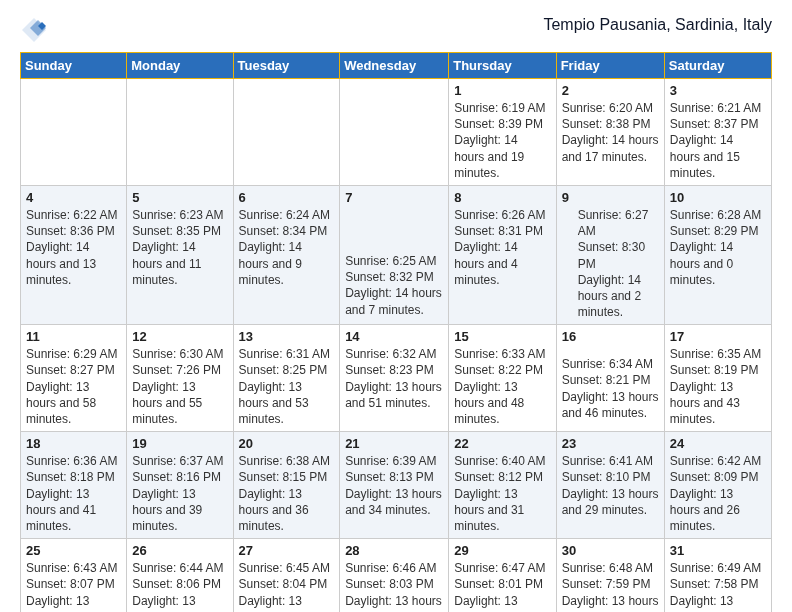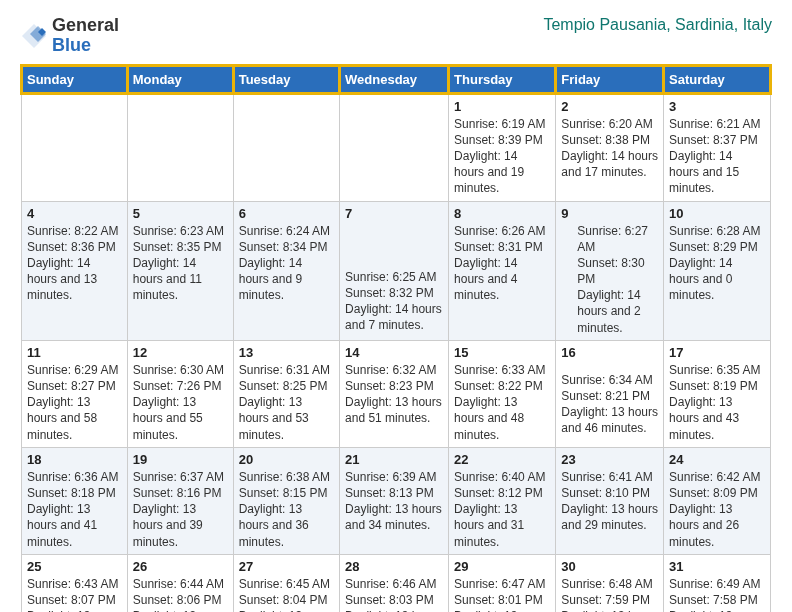--- a/index.html
+++ b/index.html
@@ -48,35 +48,35 @@
       text-align: right;
     }
     .month-title {
       font-size: 40px;
       font-weight: bold;
       color: #222;
       line-height: 1.1;
     }
     .subtitle {
       font-size: 16px;
-      color: #0f766e;
+      color: #0f172a;
     }
     table {
       width: 100%;
       border-collapse: collapse;
       font-size: 11px;
     }
     thead tr th {
       background-color: #2a6ebb;
       color: #fff;
       padding: 5px 4px;
       text-align: left;
       font-size: 13px;
       font-weight: bold;
-      border: 3px solid #eab308;
+      border: 1px solid #eab308;
     }
     tbody tr td {
       border: 1px solid #ccc;
       padding: 4px 5px;
       vertical-align: top;
       width: 113px;
       min-height: 80px;
     }
     tbody tr:nth-child(odd) td {
       background-color: #fff;
@@ -110,24 +110,20 @@
 <body>
 
 <div class="page">
   <div class="header-row">
     <div class="logo">
       <svg class="logo-icon" viewBox="0 0 28 28" xmlns="http://www.w3.org/2000/svg">
         <polygon points="14,2 26,14 14,26 2,14" fill="#2a6ebb" opacity="0.15"></polygon>
         <polygon points="18,4 26,12 18,20 10,12" fill="#2a6ebb" opacity="0.5"></polygon>
         <polygon points="22,6 26,10 22,14 18,10" fill="#2a6ebb"></polygon>
       </svg>
-      <div class="logo-text">
-        <span class="logo-general">General</span>
-        <span class="logo-blue">Blue</span>
-      </div>
     </div>
     <div class="title-block">
       <div class="subtitle">Tempio Pausania, Sardinia, Italy</div>
     </div>
   </div>
 
   <table>
     <thead>
       <tr>
       <th>Sunday</th>
@@ -160,21 +156,21 @@
           <td>
             <span class="day-num">3</span>
             <div class="day-info" style="white-space: pre-line;">Sunrise: 6:21 AM
 Sunset: 8:37 PM
 Daylight: 14 hours and 15 minutes.</div>
           </td>
         </tr>
         <tr>
           <td>
             <span class="day-num">4</span>
-            <div class="day-info" style="white-space: pre-line;">Sunrise: 8:22 AM
+            <div class="day-info" style="white-space: pre-line;">Sunrise: 6:22 AM
 Sunset: 8:36 PM
 Daylight: 14 hours and 13 minutes.</div>
           </td>
           <td>
             <span class="day-num">5</span>
             <div class="day-info" style="white-space: pre-line;">Sunrise: 6:23 AM
 Sunset: 8:35 PM
 Daylight: 14 hours and 11 minutes.</div>
           </td>
           <td>

